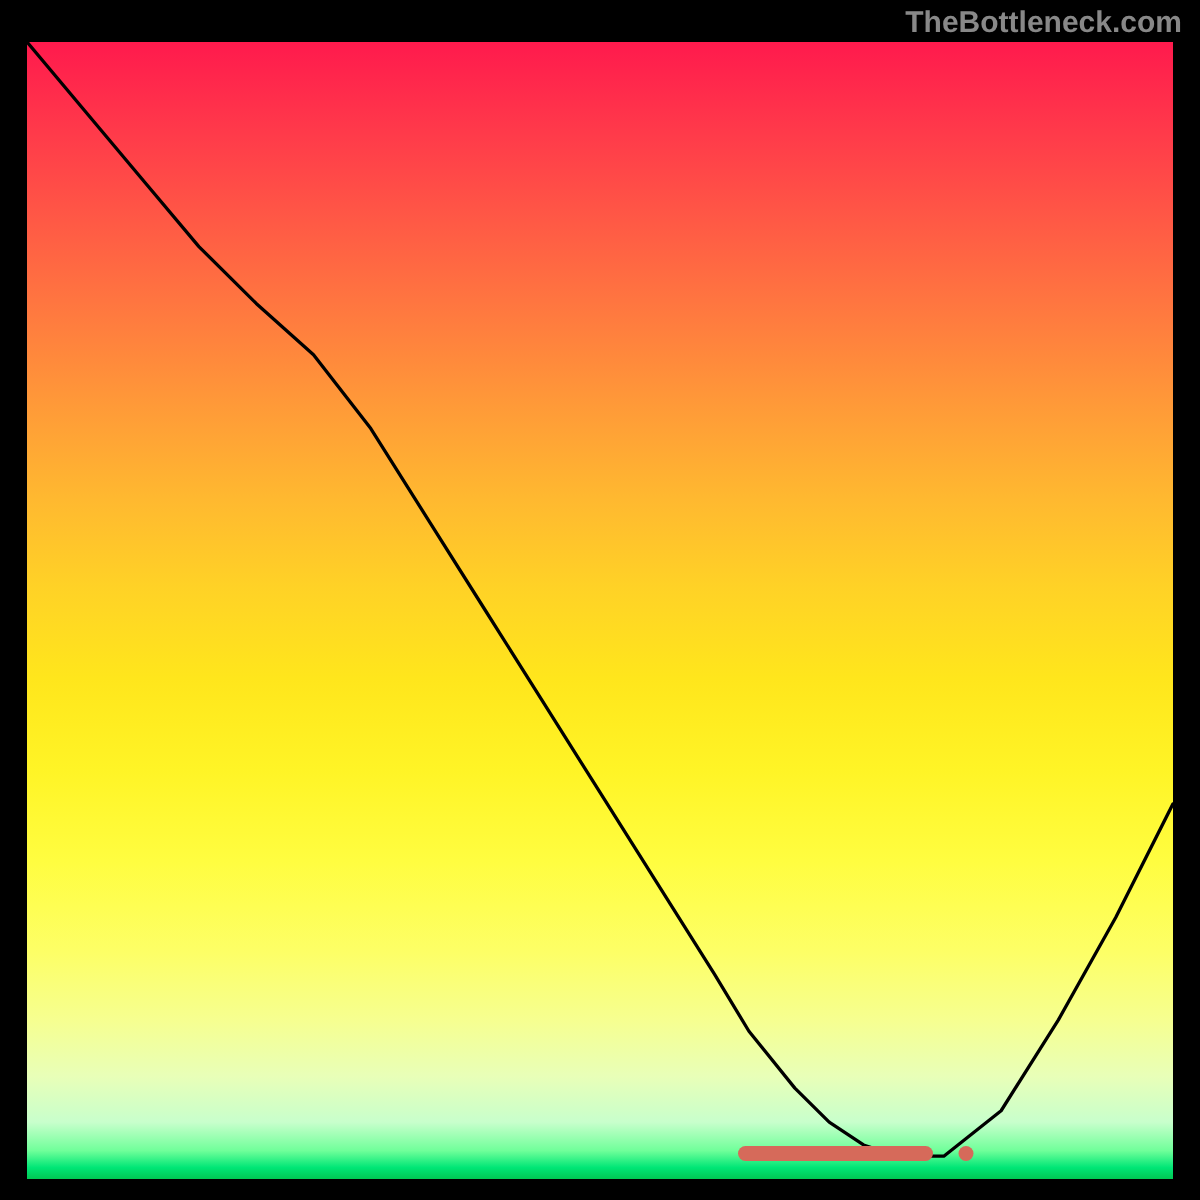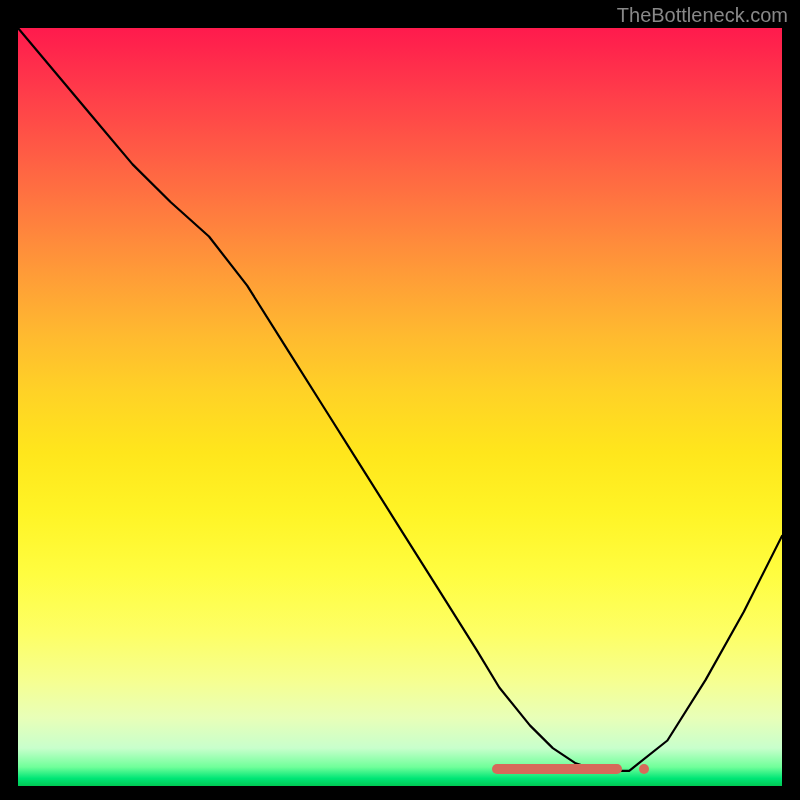--- a/index.html
+++ b/index.html
@@ -9,21 +9,21 @@
     background: #000;
     position: relative;
     font-family: Arial, sans-serif;
   }
   .watermark {
     position: absolute;
     top: 4px;
     right: 12px;
     color: #888;
     font-size: 20px;
-    font-weight: 400;
+    font-weight: 700;
     z-index: 10;
   }
   .plot-area {
     position: absolute;
     top: 28px;
     left: 18px;
     width: 764px;
     height: 758px;
     overflow: hidden;
   }

